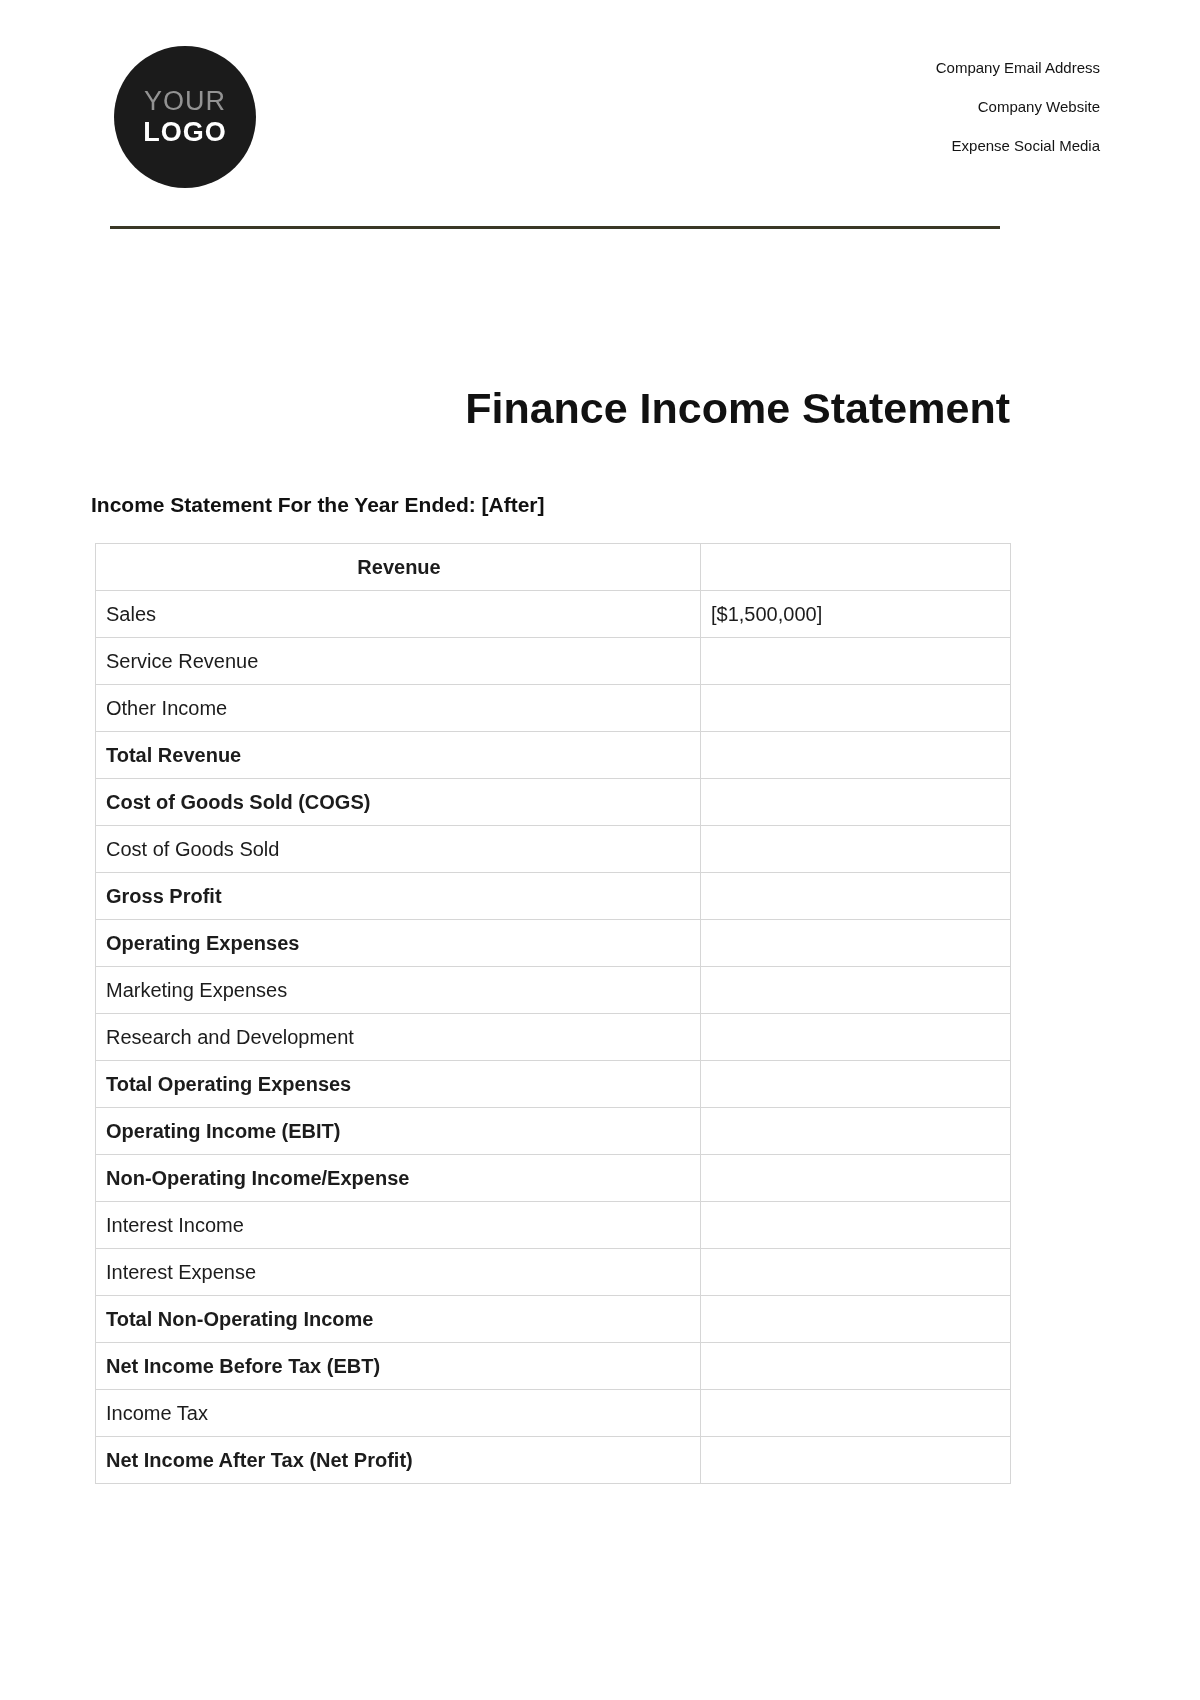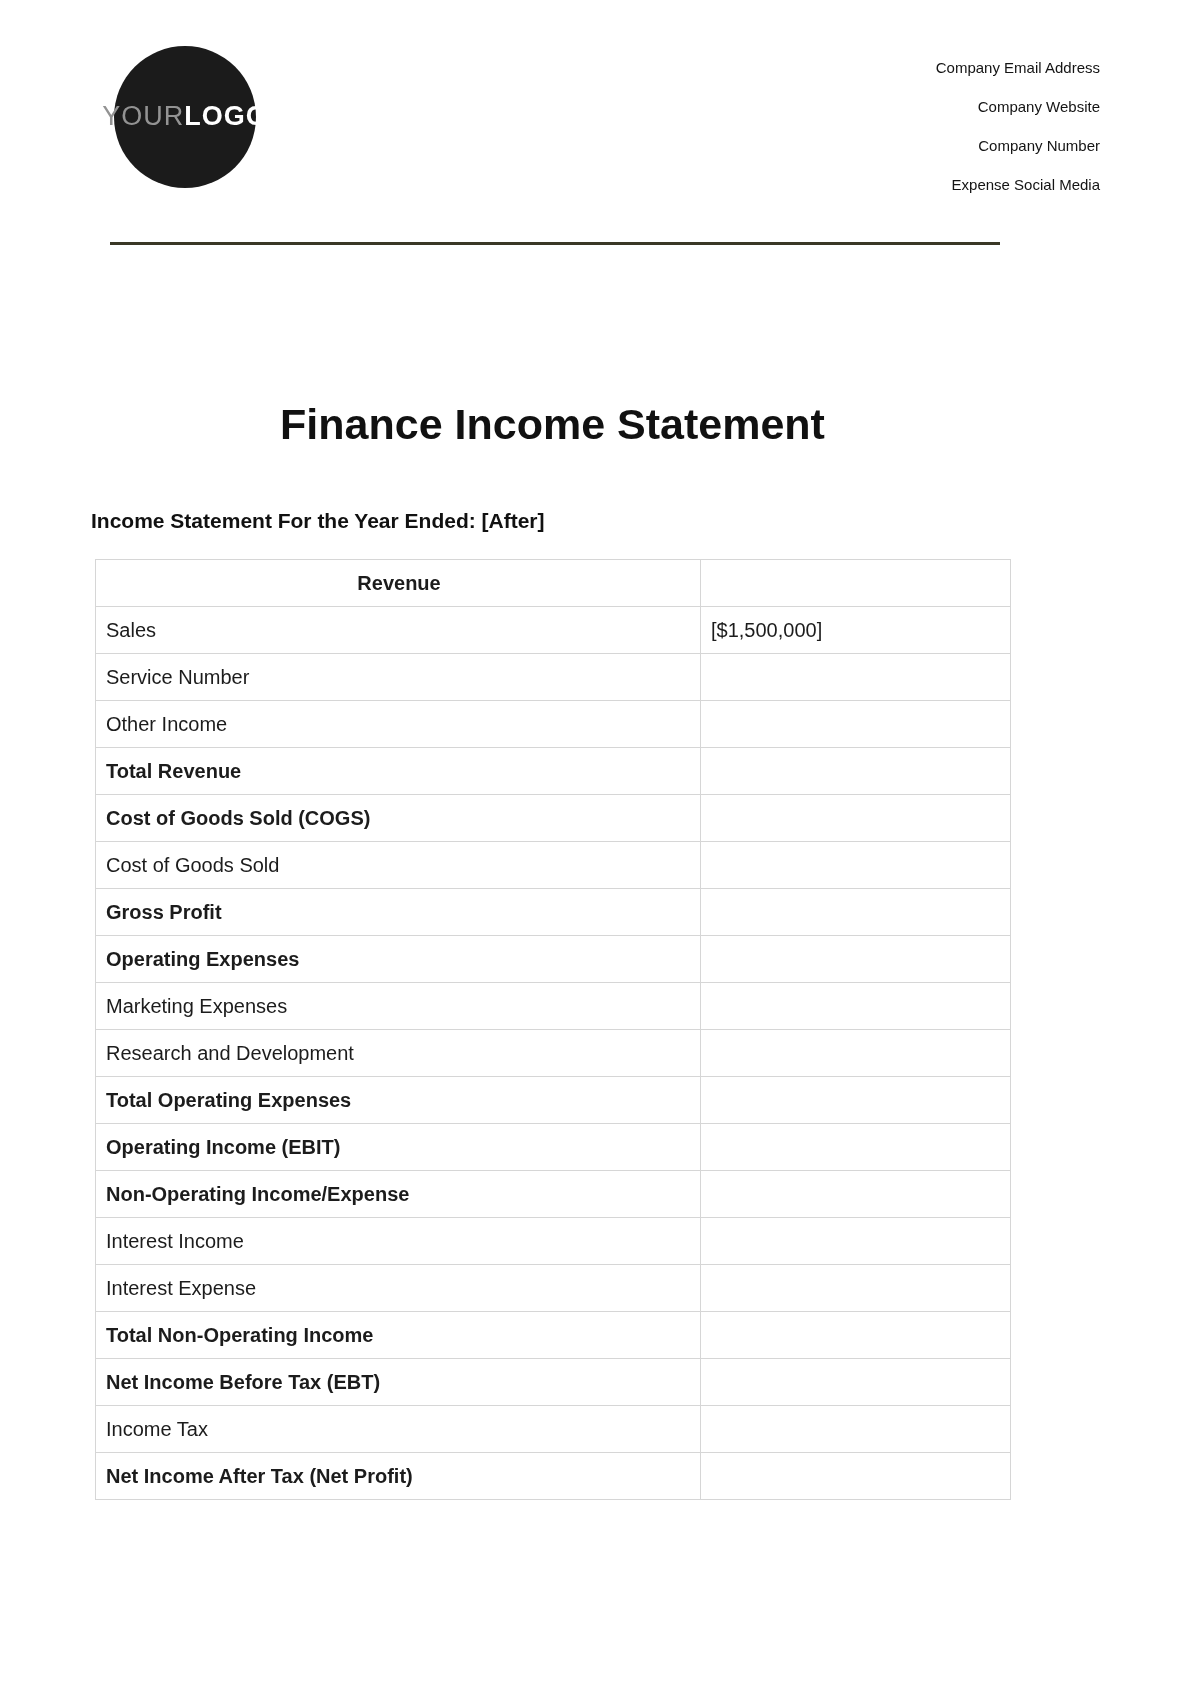--- a/index.html
+++ b/index.html
@@ -26,20 +26,21 @@
     justify-content: space-between;
     align-items: flex-start;
     padding: 46px 100px 0 114px;
   }
   .logo-circle {
     width: 142px;
     height: 142px;
     border-radius: 50%;
     background: var(--logo-background);
     display: flex;
+    flex-direction: column;
     align-items: center;
     justify-content: center;
     line-height: 1.15;
   }
   .logo-your {
     color: var(--logo-your-text);
     font-size: 27px;
     letter-spacing: 1px;
   }
   .logo-logo {
@@ -59,21 +60,21 @@
     margin: 38px 200px 0 110px;
     height: 3px;
     background: var(--divider);
   }
   .content {
     margin-left: 95px;
     width: 915px;
   }
   .title {
     margin: 155px 0 0 0;
-    text-align: center;
+    text-align: right;
     font-size: 43px;
     font-weight: 700;
     color: #111111;
     line-height: 1.15;
   }
   .subtitle {
     margin: 60px 0 0 -4px;
     font-size: 21px;
     font-weight: 700;
     color: #111111;
@@ -110,21 +111,20 @@
 <div class="page">
 
   <div class="header">
     <div class="logo-circle">
       <span class="logo-your">YOUR</span>
       <span class="logo-logo">LOGO</span>
     </div>
     <div class="contact">
       <div>Company Email Address</div>
       <div>Company Website</div>
-      <div>Company Number</div>
       <div>Expense Social Media</div>
     </div>
   </div>
 
   <div class="divider"></div>
 
   <div class="content">
     <h1 class="title">Finance Income Statement</h1>
     <div class="subtitle">Income Statement For the Year Ended: [After]</div>
 
@@ -134,21 +134,21 @@
           <th class="col-label">Revenue</th>
           <th class="col-value"></th>
         </tr>
       </thead>
       <tbody>
           <tr>
     <td class="cell-label">Sales</td>
     <td class="cell-value">[$1,500,000]</td>
   </tr>
           <tr>
-    <td class="cell-label">Service Number</td>
+    <td class="cell-label">Service Revenue</td>
     <td class="cell-value"></td>
   </tr>
           <tr>
     <td class="cell-label">Other Income</td>
     <td class="cell-value"></td>
   </tr>
           <tr class="bold">
     <td class="cell-label">Total Revenue</td>
     <td class="cell-value"></td>
   </tr>

